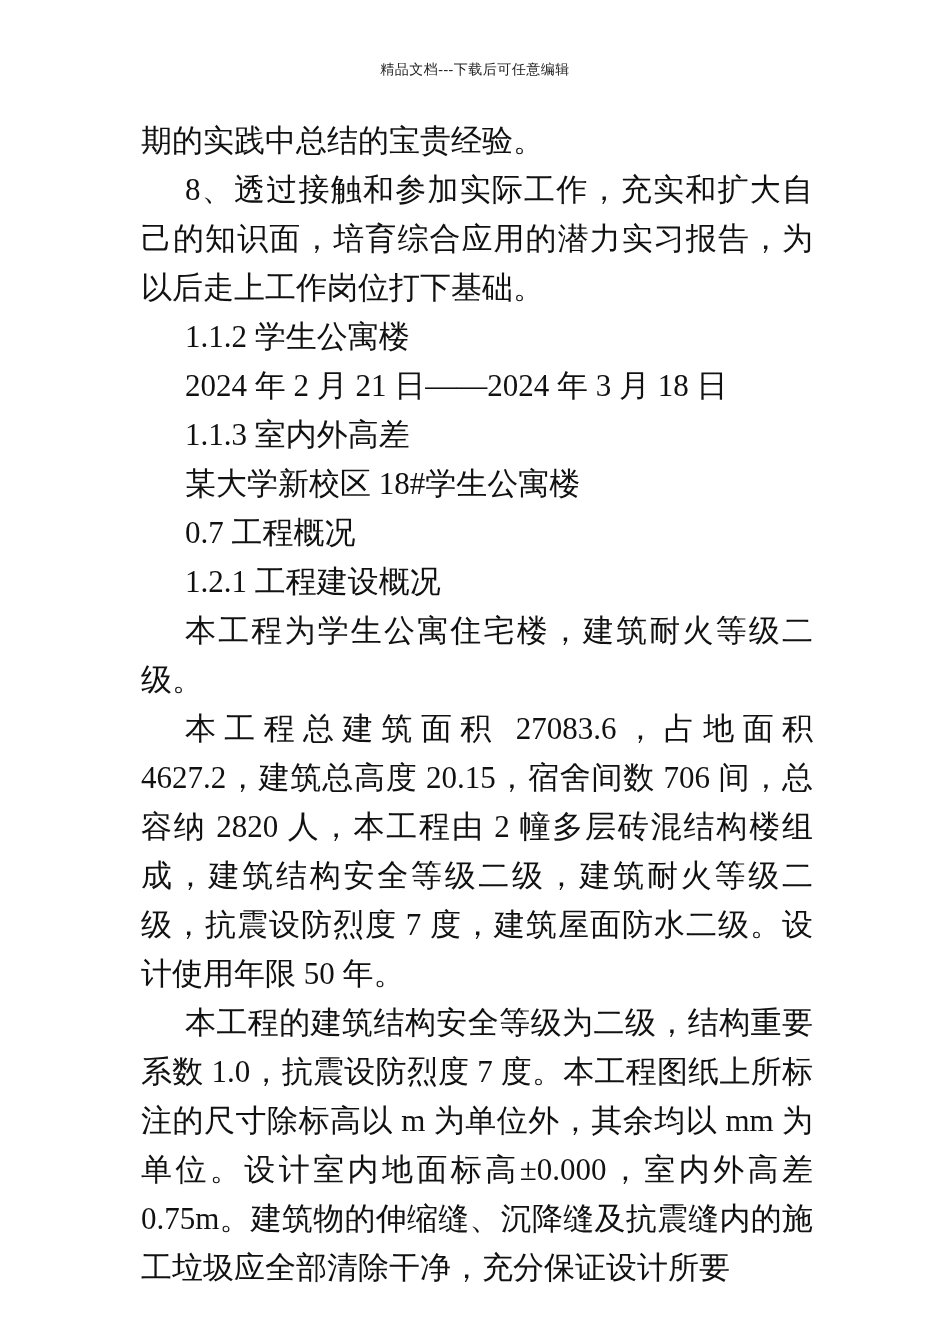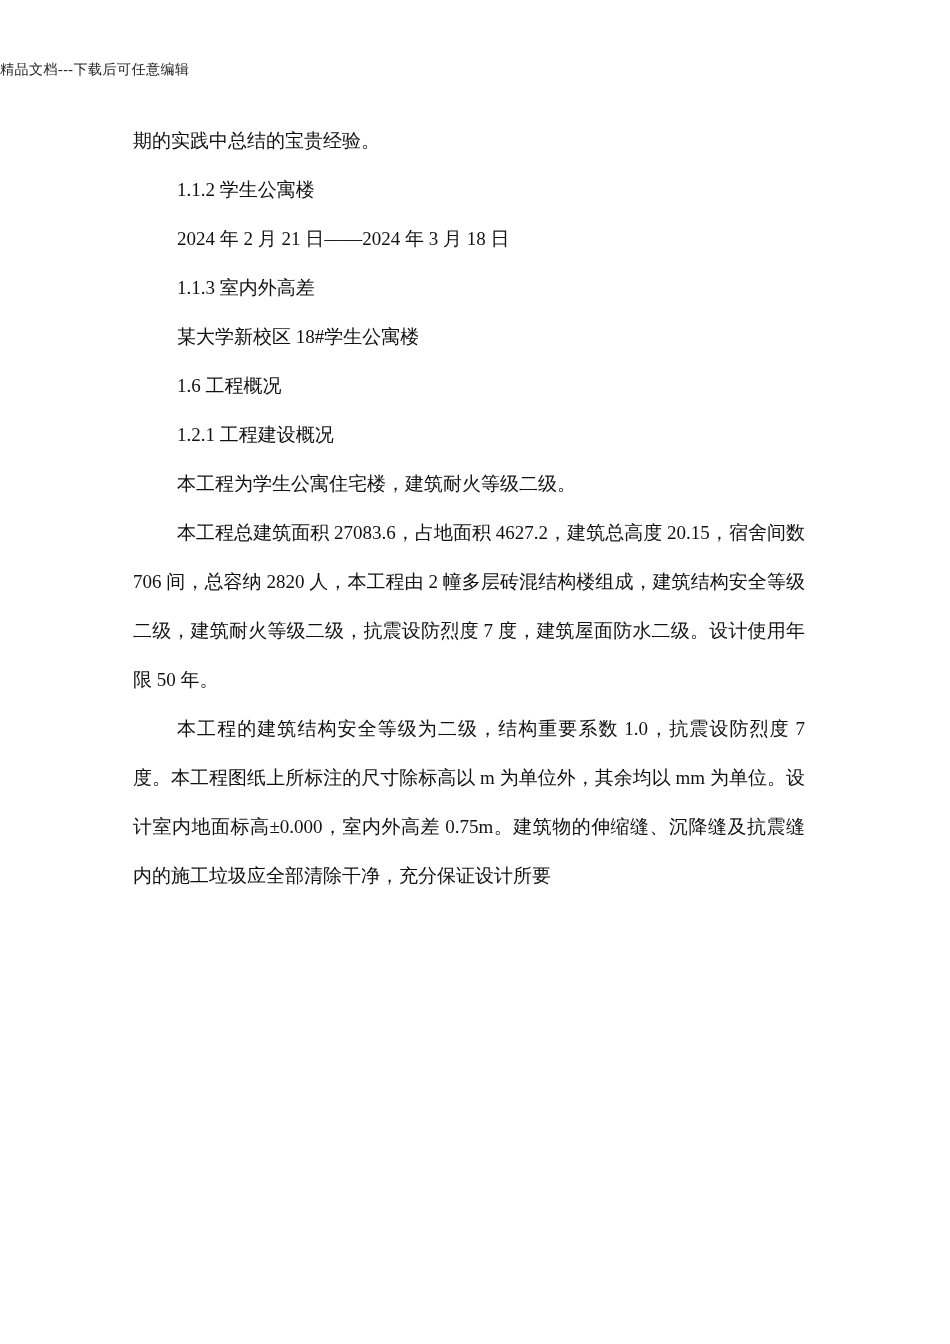--- a/index.html
+++ b/index.html
@@ -14,54 +14,55 @@
     background: #ffffff;
     overflow: hidden;
     font-family: "Liberation Serif", "DejaVu Serif", serif;
     color: #111111;
   }
   .doc-header {
     position: absolute;
     top: 60px;
     left: 0;
     width: 950px;
-    text-align: left;
+    text-align: center;
     font-size: 14px;
     line-height: 20px;
     color: #222222;
     letter-spacing: 0.5px;
   }
   .doc-body {
     position: absolute;
     top: 116px;
-    left: 133px;
+    left: 141px;
     width: 672px;
-    font-size: 19px;
+    font-size: 31px;
     line-height: 49px;
     text-align: justify;
     text-justify: inter-character;
   }
   .para {
     margin: 0;
     padding: 0;
   }
   .para.indent {
     text-indent: 44px;
   }
 </style>
 </head>
 <body>
 
 <div class="page">
   <div class="doc-header">精品文档---下载后可任意编辑</div>
   <div class="doc-body" id="doc-body">
       <p class="para">期的实践中总结的宝贵经验。</p>
+      <p class="para indent">8、透过接触和参加实际工作，充实和扩大自己的知识面，培育综合应用的潜力实习报告，为以后走上工作岗位打下基础。</p>
       <p class="para indent">1.1.2 学生公寓楼</p>
       <p class="para indent">2024 年 2 月 21 日——2024 年 3 月 18 日</p>
       <p class="para indent">1.1.3 室内外高差</p>
       <p class="para indent">某大学新校区 18#学生公寓楼</p>
-      <p class="para indent">1.6 工程概况</p>
+      <p class="para indent">0.7 工程概况</p>
       <p class="para indent">1.2.1 工程建设概况</p>
       <p class="para indent">本工程为学生公寓住宅楼，建筑耐火等级二级。</p>
       <p class="para indent">本工程总建筑面积 27083.6，占地面积 4627.2，建筑总高度 20.15，宿舍间数 706 间，总容纳 2820 人，本工程由 2 幢多层砖混结构楼组成，建筑结构安全等级二级，建筑耐火等级二级，抗震设防烈度 7 度，建筑屋面防水二级。设计使用年限 50 年。</p>
       <p class="para indent">本工程的建筑结构安全等级为二级，结构重要系数 1.0，抗震设防烈度 7 度。本工程图纸上所标注的尺寸除标高以 m 为单位外，其余均以 mm 为单位。设计室内地面标高±0.000，室内外高差 0.75m。建筑物的伸缩缝、沉降缝及抗震缝内的施工垃圾应全部清除干净，充分保证设计所要</p>
     </div>
 </div>
 
 </body></html>

